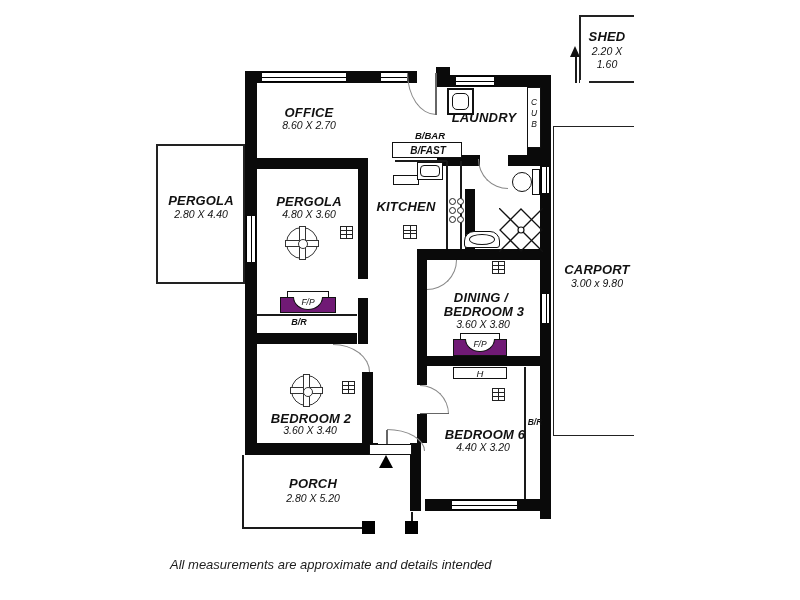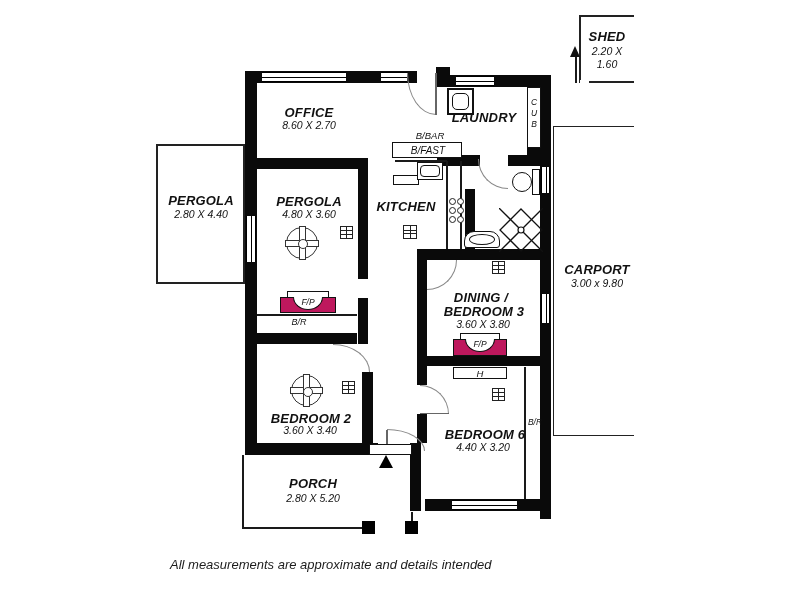--- a/index.html
+++ b/index.html
@@ -14,38 +14,38 @@
   .winv{position:absolute;background:#fff;border-left:1.5px solid #000;border-right:1.5px solid #000;box-sizing:border-box;}
   .winv::after{content:"";position:absolute;top:0;bottom:0;left:50%;width:1px;background:#000;}
   .arc{position:absolute;box-sizing:border-box;}
   .arc.bl{border-left:1.3px solid #888;border-bottom:1.3px solid #888;border-bottom-left-radius:100% 100%;}
   .arc.br{border-right:1.3px solid #888;border-bottom:1.3px solid #888;border-bottom-right-radius:100% 100%;}
   .arc.tr{border-top:1.3px solid #888;border-right:1.3px solid #888;border-top-right-radius:100% 100%;}
   .leaf{position:absolute;background:#666;}
   .lbl{position:absolute;transform:translate(-50%,-50%);white-space:nowrap;font-style:italic;text-align:center;}
   .rname{font-weight:bold;font-size:13px;letter-spacing:.2px;}
   .rdim{font-size:10.5px;}
-  .rsm{font-size:9px;}
+  .rsm{font-size:9px;font-weight:bold;}
   .vtext{writing-mode:vertical-rl;text-orientation:upright;font-style:italic;font-size:8.5px;letter-spacing:1px;}
   .fan{position:absolute;border:1.2px solid #333;border-radius:50%;box-sizing:border-box;background:#fff;}
   .fan::before{content:"";position:absolute;top:50%;left:-2px;right:-2px;height:7px;margin-top:-3.5px;background:#fff;border:1px solid #333;box-sizing:border-box;}
   .fan::after{content:"";position:absolute;left:50%;top:-2px;bottom:-2px;width:7px;margin-left:-3.5px;background:#fff;border:1px solid #333;box-sizing:border-box;}
   .hub{position:absolute;left:50%;top:50%;width:8px;height:8px;margin:-4px 0 0 -4px;border:1px solid #333;border-radius:50%;background:#fff;z-index:2;}
   .vent{position:absolute;border:1.2px solid #222;background:#fff;box-sizing:border-box;}
   .vent::before{content:"";position:absolute;inset:0;
      background:linear-gradient(#222,#222) 50% 0/1px 100% no-repeat,
                 linear-gradient(#222,#222) 0 32%/100% 1px no-repeat,
                 linear-gradient(#222,#222) 0 65%/100% 1px no-repeat;}
   .sink{position:absolute;border:1.5px solid #111;background:#fff;box-sizing:border-box;}
   .sink::after{content:"";position:absolute;inset:2px;border:1px solid #111;border-radius:4px;}
   .trough{position:absolute;border:2px solid #111;background:#fff;box-sizing:border-box;}
   .trough::after{content:"";position:absolute;inset:3px;border:1.2px solid #111;border-radius:5px;}
   .stove{position:absolute;display:flex;flex-wrap:wrap;align-content:space-between;}
   .stove i{width:7px;height:7px;border:1px solid #222;border-radius:50%;background:#fff;margin:0.5px;box-sizing:border-box;}
-  .fp{position:absolute;background:#be185d;border:1.3px solid #111;box-sizing:border-box;}
+  .fp{position:absolute;background:#701a75;border:1.3px solid #111;box-sizing:border-box;}
   .fp .lip{position:absolute;left:6px;right:6px;top:-7px;height:7px;background:#fff;border:1px solid #111;box-sizing:border-box;}
   .fp .mouth{position:absolute;left:50%;transform:translateX(-50%);top:-1px;width:30px;height:13px;background:#fff;
      border:1px solid #111;border-top:none;border-radius:0 0 50% 50%/0 0 100% 100%;
      font-style:italic;font-size:8.5px;line-height:11px;text-align:center;box-sizing:border-box;}
   .hbox{position:absolute;background:#fff;border:1px solid #111;box-sizing:border-box;
      font-style:italic;font-size:9.5px;text-align:center;}
   .wc{position:absolute;border:1.5px solid #111;background:#fff;box-sizing:border-box;}
   .vanity{position:absolute;border:1.3px solid #111;border-radius:10px 10px 3px 3px;background:#fff;box-sizing:border-box;}
   .vanity::after{content:"";position:absolute;inset:2px 4px;border:1px solid #111;border-radius:50%;}
   .post{position:absolute;background:#000;}

